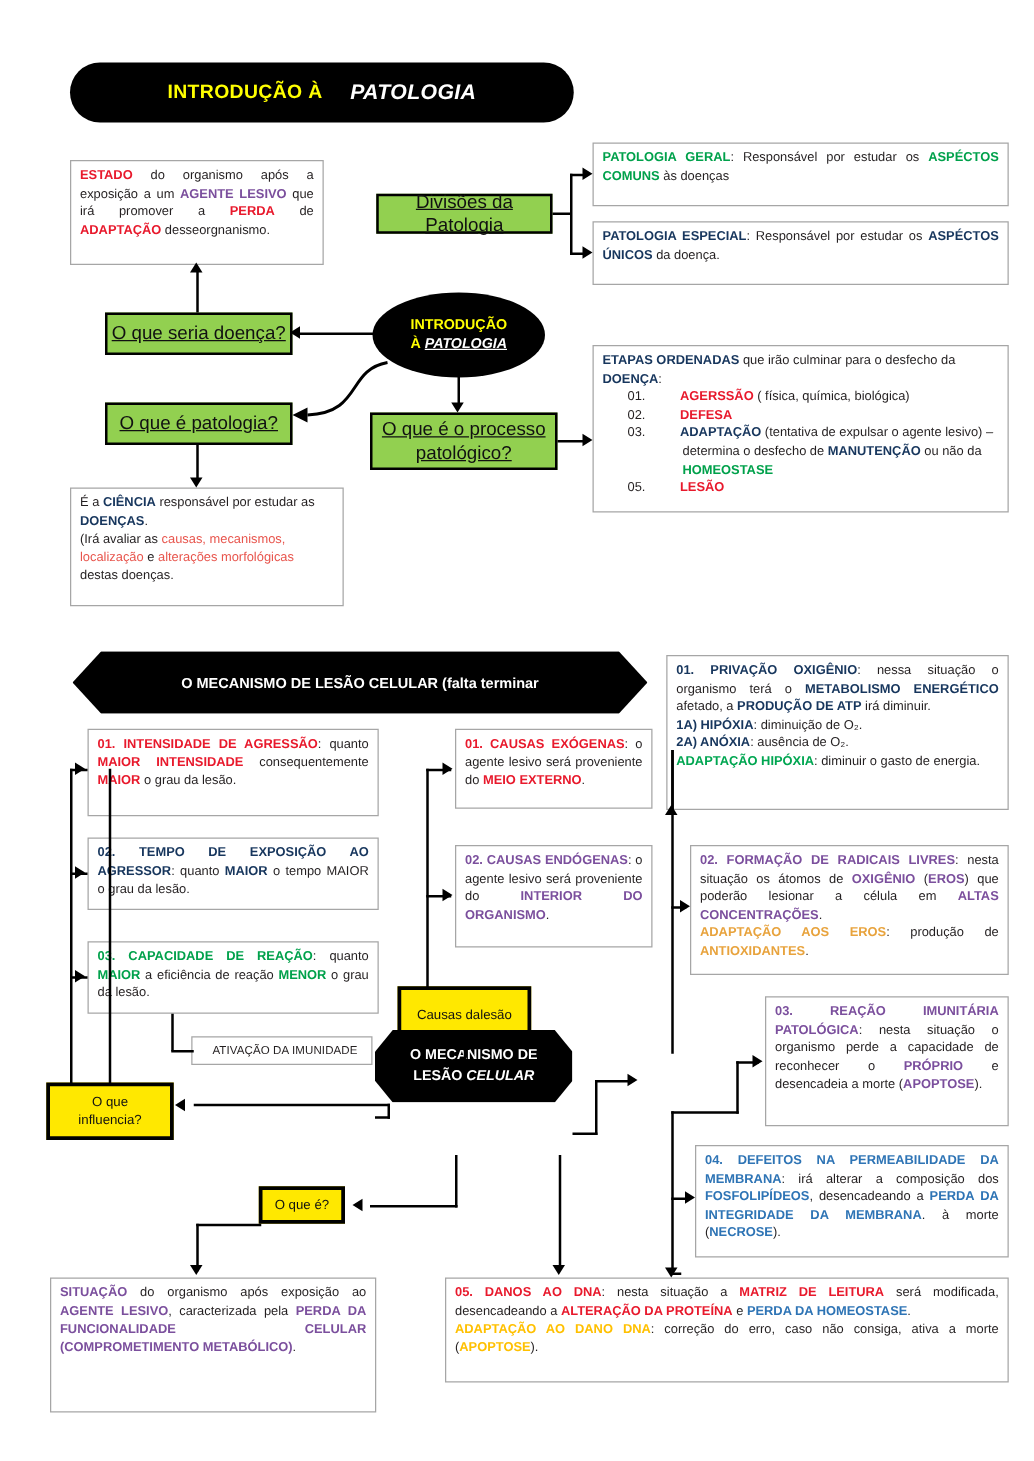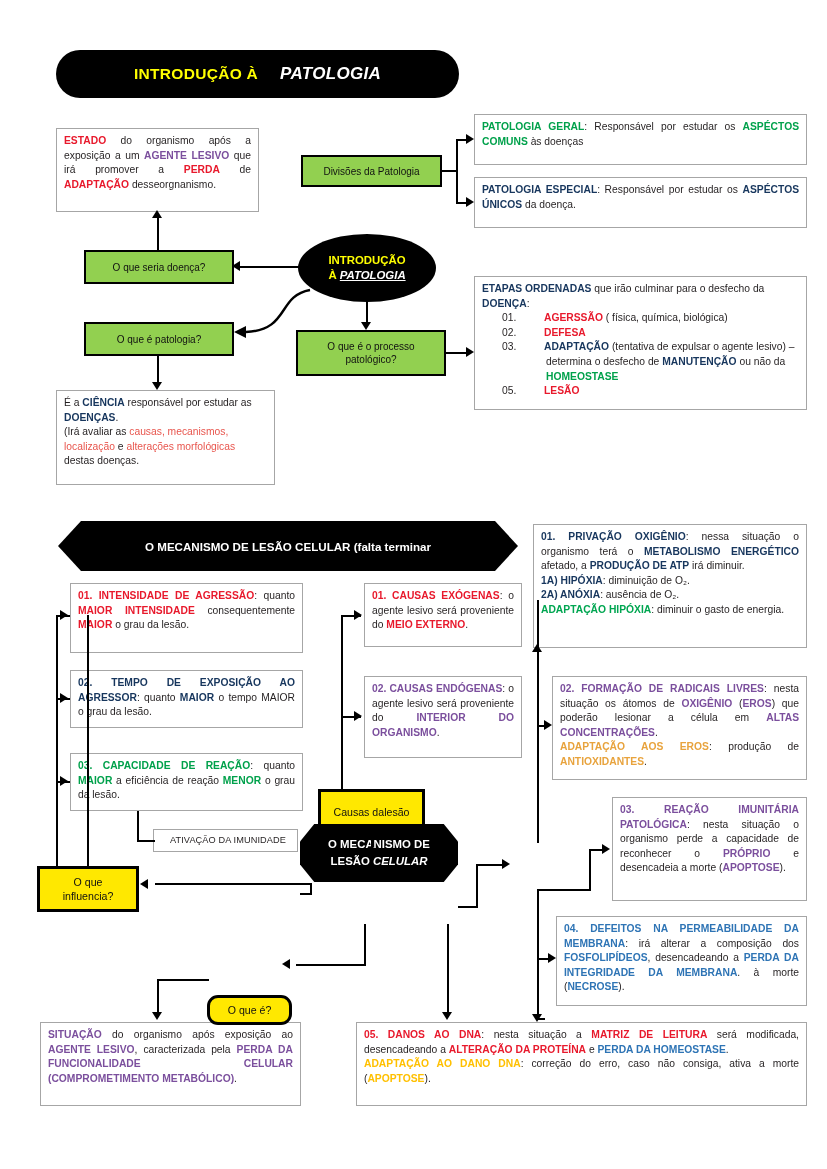--- a/index.html
+++ b/index.html
@@ -27,23 +27,24 @@
   }
   .tbox.left { text-align: left; }
 
   
   .green {
     position: absolute;
     background: #92d050;
     border: 2.5px solid #000000;
     display: flex; align-items: center; justify-content: center;
     text-align: center;
-    font-size: 10px;
+    font-size: 15px;
     line-height: 1.3;
     color: #111;
+    text-decoration: underline;
   }
   
   .yellow {
     position: absolute;
     background: #ffe800;
     border: 3px solid #000000;
     display: flex; align-items: center; justify-content: center;
     text-align: center;
     font-size: 10.6px;
     line-height: 1.35;
@@ -222,31 +223,31 @@
 
   <div class="tbox" id="tb-cau1" style="left:364px; top:583px; width:158px; height:64px;"><span class="c-red">01. CAUSAS EXÓGENAS</span>: o agente lesivo será proveniente do <span class="c-red">MEIO EXTERNO</span>.</div>
   <div class="tbox" id="tb-cau2" style="left:364px; top:676px; width:158px; height:82px;"><span class="c-purp">02. CAUSAS ENDÓGENAS</span>: o agente lesivo será proveniente do <span class="c-purp">INTERIOR DO ORGANISMO</span>.</div>
 
   <div class="tbox" id="tb-mec1" style="left:533px; top:524px; width:274px; height:124px;"><span class="c-navy">01. PRIVAÇÃO OXIGÊNIO</span>: nessa situação o organismo terá o <span class="c-navy">METABOLISMO ENERGÉTICO</span> afetado, a <span class="c-navy">PRODUÇÃO DE ATP</span> irá diminuir.<br><span class="c-navy">1A) HIPÓXIA</span>: diminuição de O₂.<br><span class="c-navy">2A) ANÓXIA</span>: ausência de O₂.<br><span class="c-grn2">ADAPTAÇÃO HIPÓXIA</span>: diminuir o gasto de energia.</div>
   <div class="tbox" id="tb-mec2" style="left:552px; top:676px; width:255px; height:104px;"><span class="c-purp">02. FORMAÇÃO DE RADICAIS LIVRES</span>: nesta situação os átomos de <span class="c-purp">OXIGÊNIO</span> (<span class="c-purp">EROS</span>) que poderão lesionar a célula em <span class="c-purp">ALTAS CONCENTRAÇÕES</span>.<br><span class="c-orng">ADAPTAÇÃO AOS EROS</span>: produção de <span class="c-orng">ANTIOXIDANTES</span>.</div>
   <div class="tbox" id="tb-mec3" style="left:612px; top:797px; width:195px; height:104px;"><span class="c-purp">03. REAÇÃO IMUNITÁRIA PATOLÓGICA</span>: nesta situação o organismo perde a capacidade de reconhecer o <span class="c-purp">PRÓPRIO</span> e desencadeia a morte (<span class="c-purp">APOPTOSE</span>).</div>
   <div class="tbox" id="tb-mec4" style="left:556px; top:916px; width:251px; height:90px;"><span class="c-blue">04. DEFEITOS NA PERMEABILIDADE DA MEMBRANA</span>: irá alterar a composição dos <span class="c-blue">FOSFOLIPÍDEOS</span>, desencadeando a <span class="c-blue">PERDA DA INTEGRIDADE DA MEMBRANA</span>. à morte (<span class="c-blue">NECROSE</span>).</div>
   <div class="tbox" id="tb-mec5" style="left:356px; top:1022px; width:451px; height:84px;"><span class="c-red">05. DANOS AO DNA</span>: nesta situação a <span class="c-red">MATRIZ DE LEITURA</span> será modificada, desencadeando a <span class="c-red">ALTERAÇÃO DA PROTEÍNA</span> e <span class="c-blue">PERDA DA HOMEOSTASE</span>.<br><span class="c-gold">ADAPTAÇÃO AO DANO DNA</span>: correção do erro, caso não consiga, ativa a morte (<span class="c-gold">APOPTOSE</span>).</div>
 
-  <div class="tbox" id="tb-sit" style="left:40px; top:1022px; width:261px; height:84px;"><span class="c-purp">SITUAÇÃO</span> do organismo após exposição ao <span class="c-purp">AGENTE LESIVO</span>, caracterizada pela <span class="c-purp">PERDA DA FUNCIONALIDADE CELULAR (COMPROMETIMENTO METABÓLICO)</span>.</div>
+  <div class="tbox" id="tb-sit" style="left:40px; top:1022px; width:261px; height:108px;"><span class="c-purp">SITUAÇÃO</span> do organismo após exposição ao <span class="c-purp">AGENTE LESIVO</span>, caracterizada pela <span class="c-purp">PERDA DA FUNCIONALIDADE CELULAR (COMPROMETIMENTO METABÓLICO)</span>.</div>
 
   <div class="yellow" style="left:318px; top:789px; width:107px; height:46px; flex-direction:row;">
     <span>Causas da</span>
     <span>lesão</span>
   </div>
   <div class="yellow" style="left:37px; top:866px; width:102px; height:46px; flex-direction:column;">
     <span>O que</span>
     <span>influencia?</span>
   </div>
-  <div class="yellow" style="left:207px; top:995px; width:85px; height:30px;border-radius:11px;">
+  <div class="yellow" style="left:207px; top:949px; width:69px; height:30px;">
     <span>O que é?</span>
   </div>
 
   <div class="octo" style="left:300px; top:824px; width:158px; height:58px;">
     <span>O MECANISMO DE</span>
     <span><span>LESÃO </span><span class="it">CELULAR</span></span>
   </div>
 
   <div class="ln h2" style="left:300px; top:893px; width:12px;"></div>
   <div class="ln h2" style="left:155px; top:883px; width:157px;"></div>

